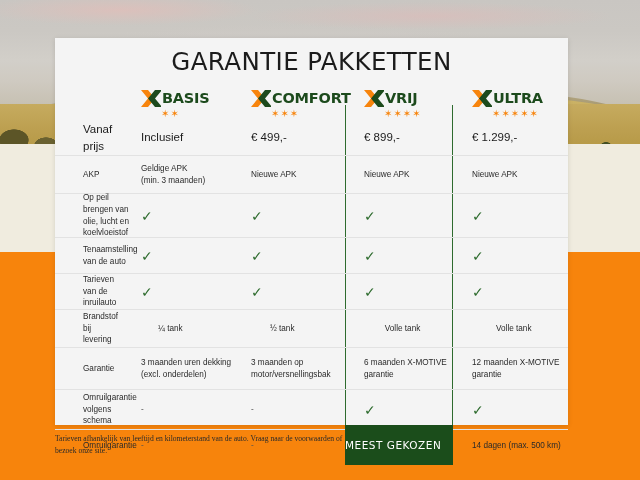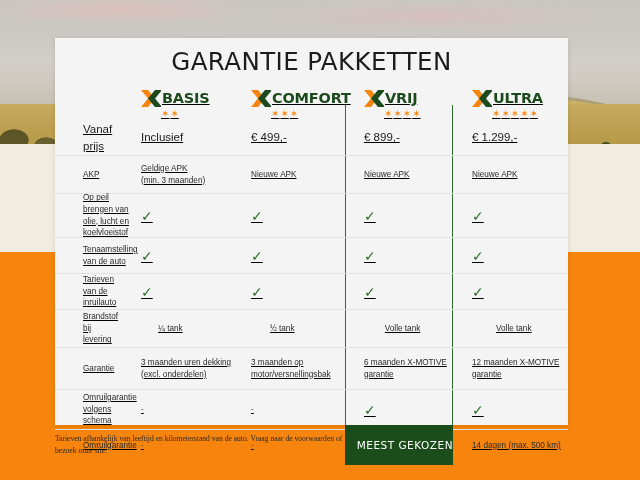--- a/index.html
+++ b/index.html
@@ -101,21 +101,21 @@
 
   
   .grid {
     position: absolute; left: 0; top: 40px; width: 513px;
   }
   .grid-row { display: flex; width: 513px; }
   .grid-row.sep { border-bottom: 1px solid #e2e2e2; }
 
   .cell {
     padding: 0 6px;
-    display: flex; align-items: center; text-decoration: underline;
+    display: flex; align-items: center;
   }
   .cell.c0 { width: 80px; padding-left: 28px; }
   .cell.c1 { width: 110px; }
   .cell.c2 { width: 110px; }
   .cell.c3 { width: 108px; padding-left: 9px; }
   .cell.c4 { width: 105px; padding-left: 9px; }
 
   
   .row-head { height: 42px; }
   .row-head .cell { align-items: flex-end; padding-bottom: 1px; }
@@ -165,21 +165,21 @@
   .check { color: #2d6b2d; font-size: 14px; line-height: 1; font-weight: 400; }
 
   
   .footnote {
     position: absolute; left: 55px; top: 433px; width: 300px;
     font-size: 7.6px; line-height: 1.55; color: #2a2a2a; font-family: Liberation Serif, serif;
   }
   .badge {
     position: absolute; left: 345px; top: 425px; width: 108px; height: 40px;
     background: #1b4d1b;
-    display: flex; align-items: center; justify-content: flex-end;
+    display: flex; align-items: center; justify-content: flex-start;
     color: #ffffff; font-size: 10.5px; letter-spacing: .5px;
     font-family: "DejaVu Sans", sans-serif;
   }
 </style>
 </head>
 <body>
 
 <div id="stage">
 
   <div class="bg-photo">

